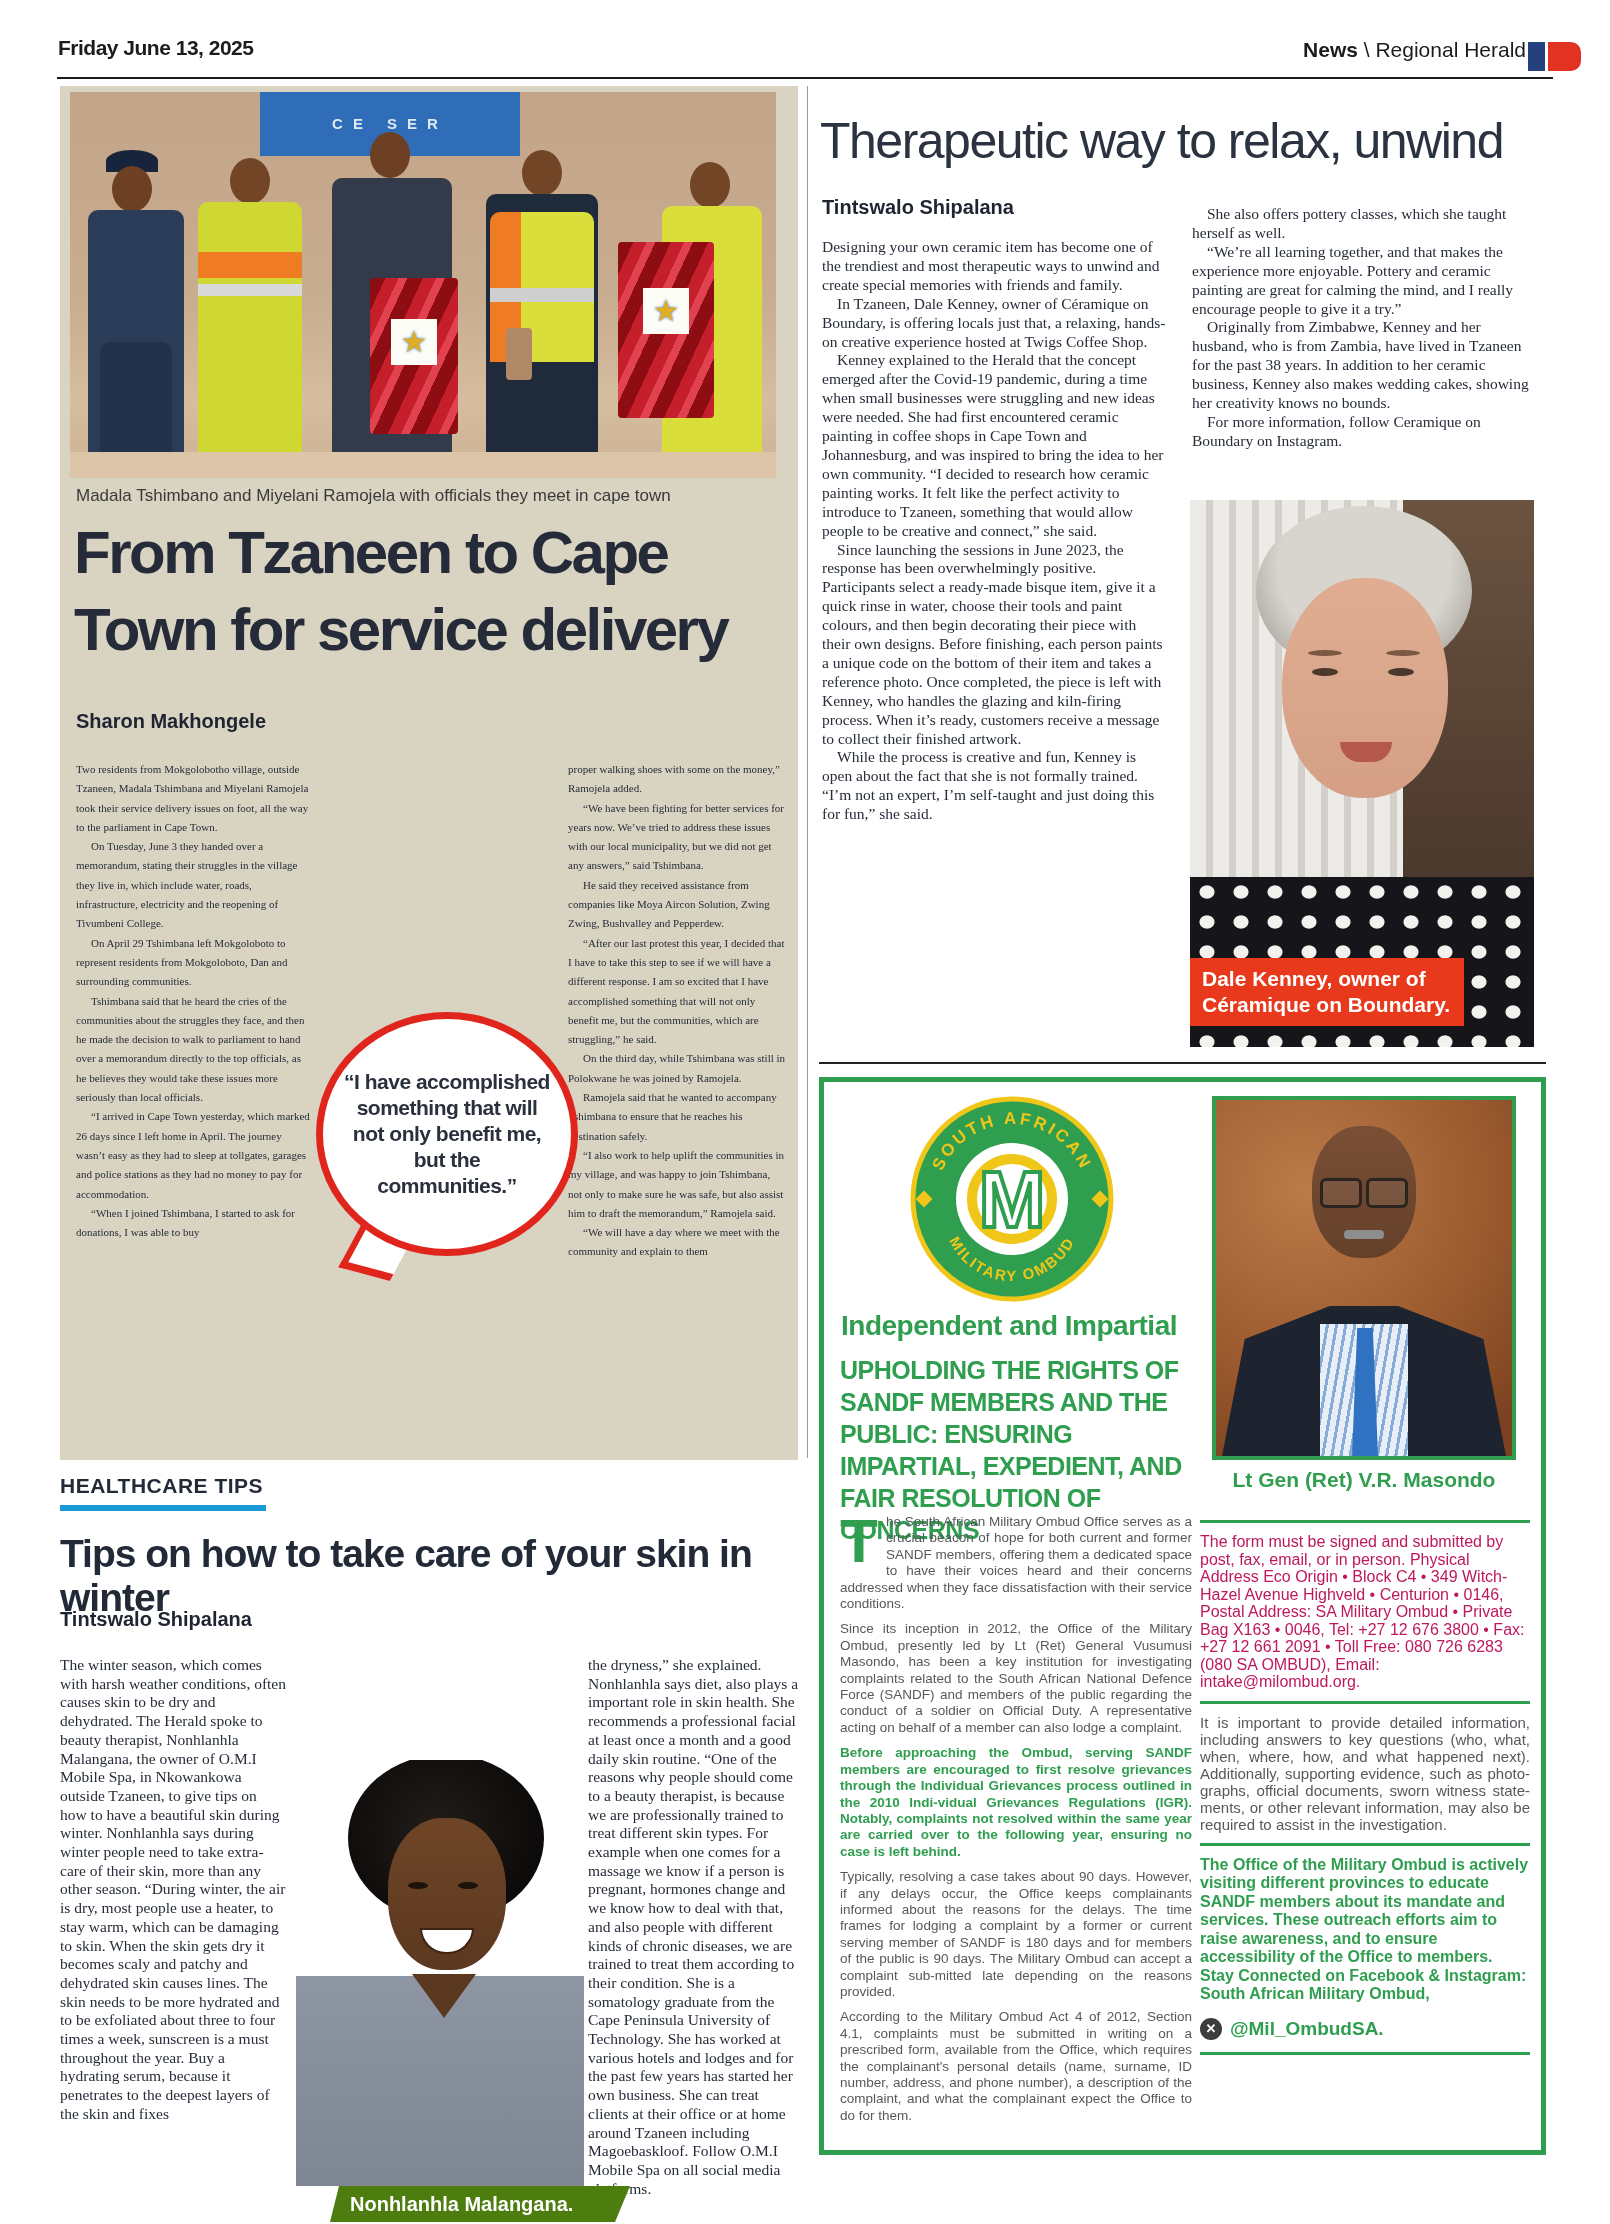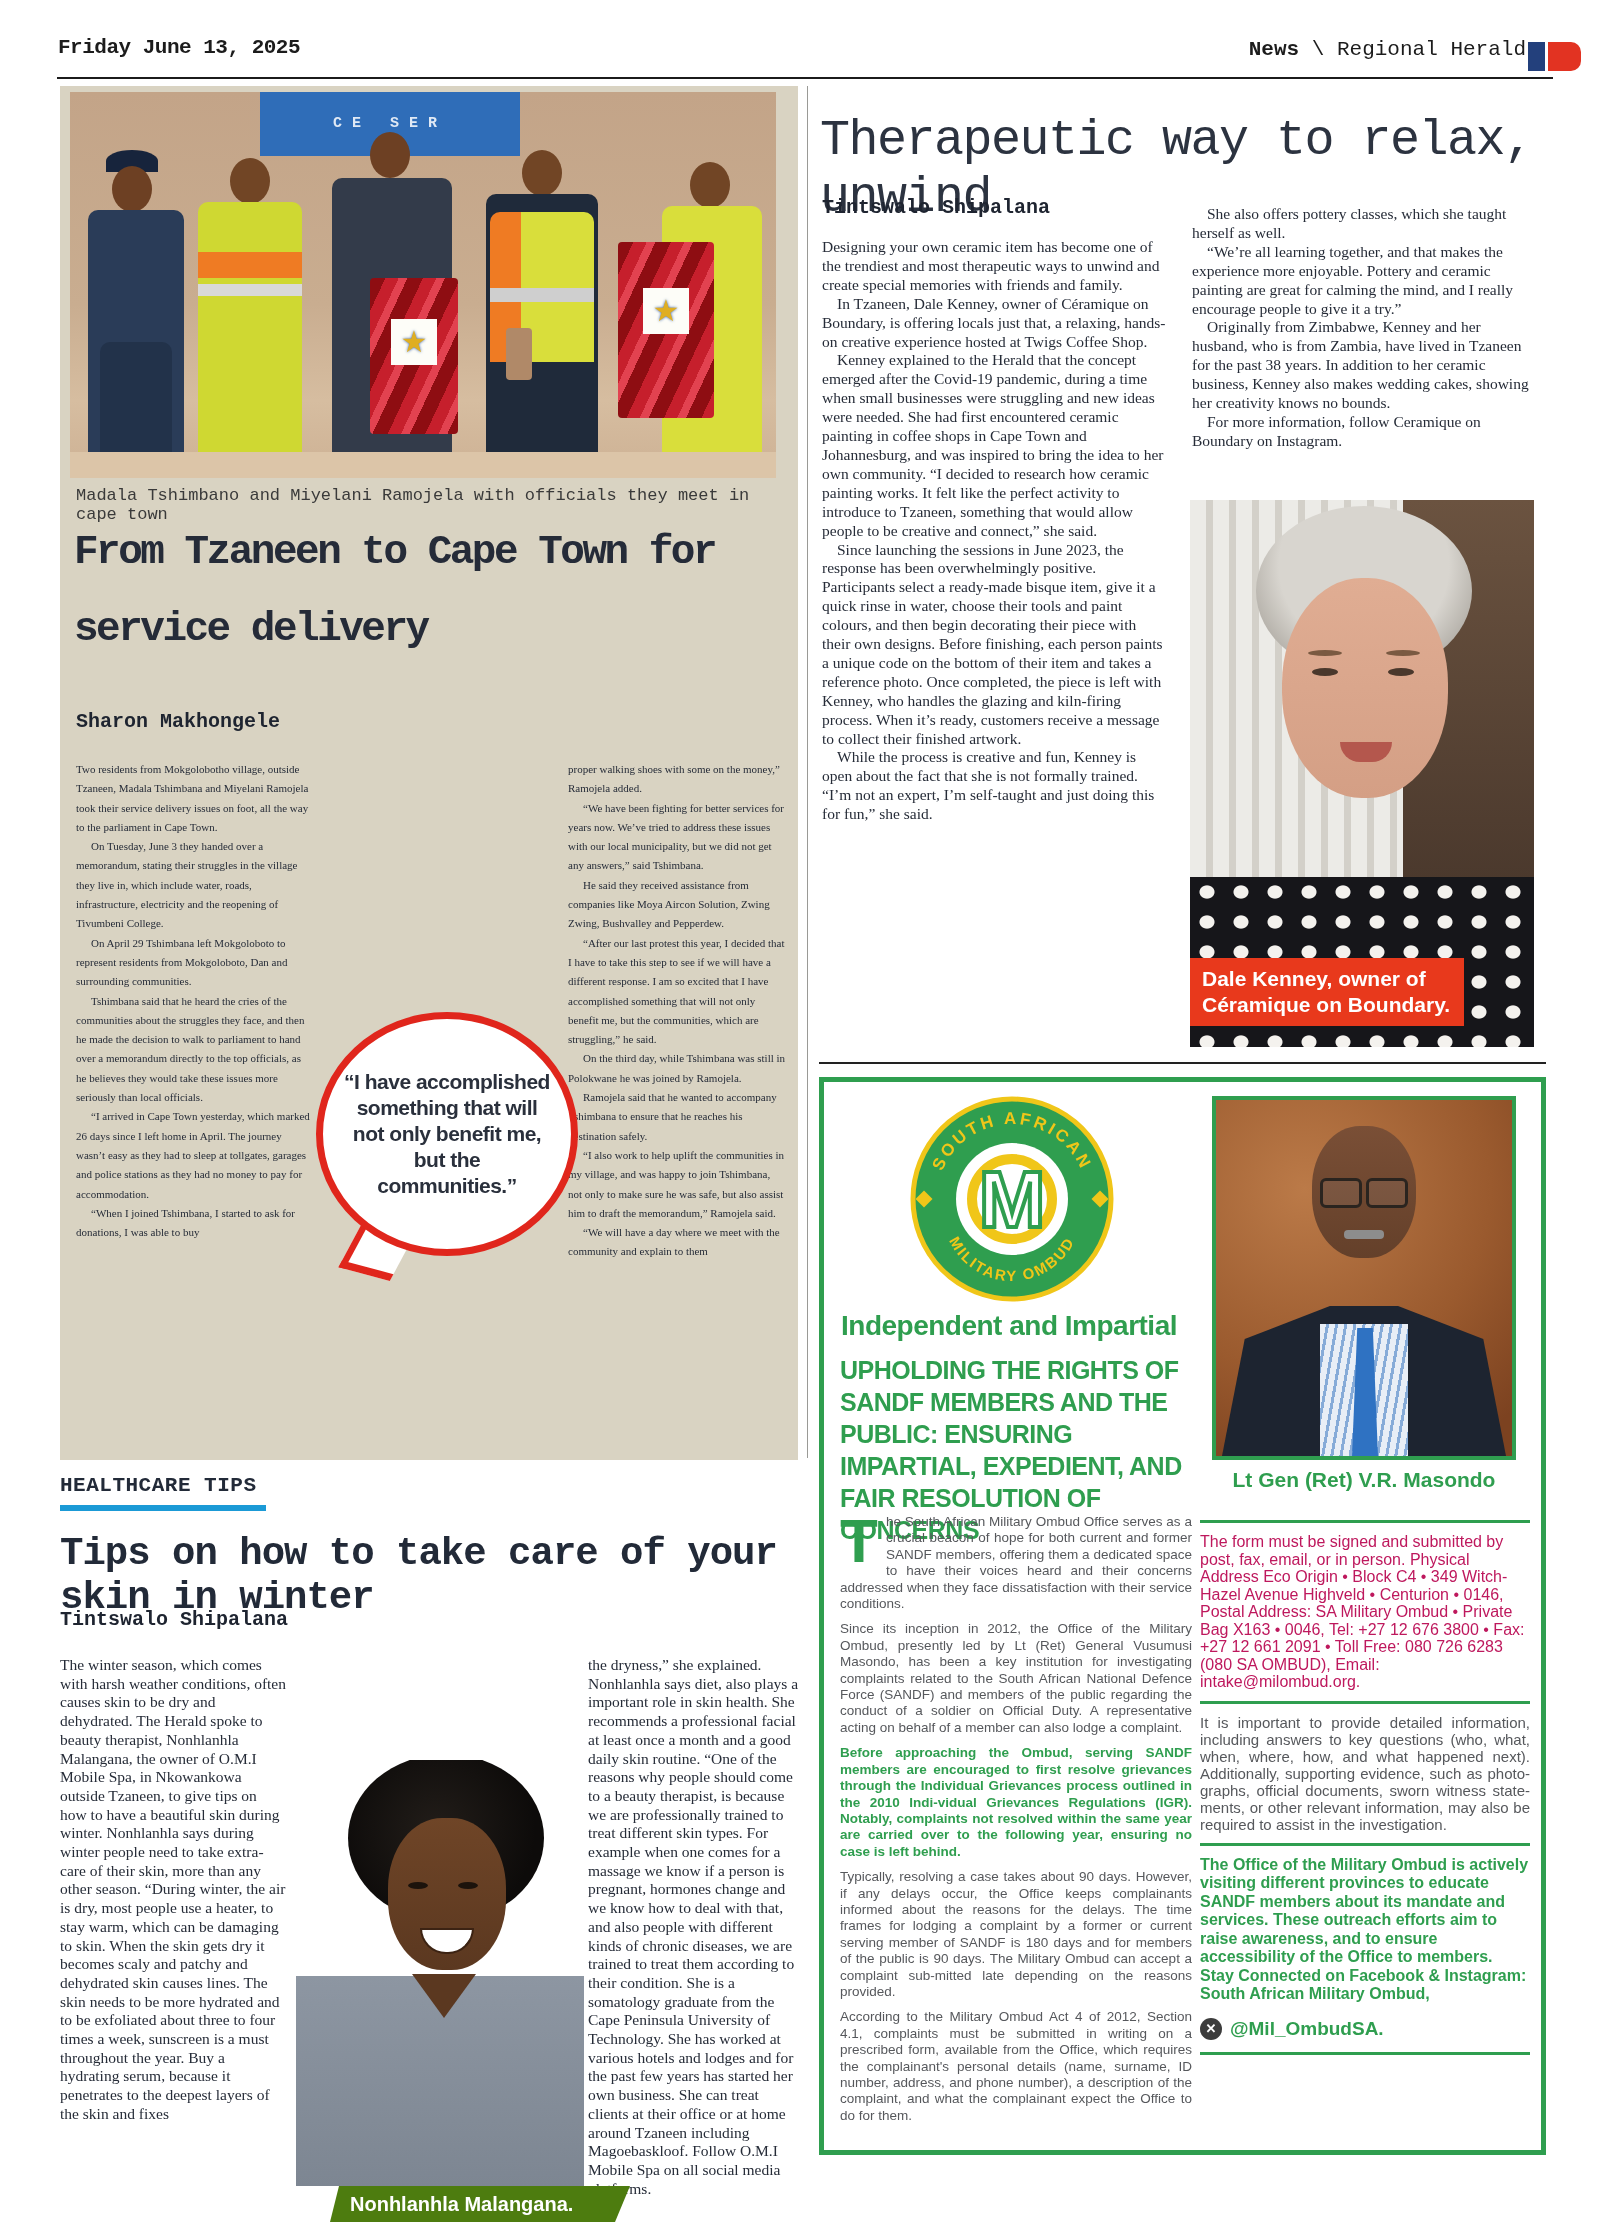--- a/index.html
+++ b/index.html
@@ -1,37 +1,37 @@
 <!DOCTYPE html>
 <html><head>
 <meta charset="utf-8">
 <style>
   html,body{margin:0;padding:0;background:#f2f2f2;}
   .page{position:relative;width:1610px;height:2224px;background:#ffffff;overflow:hidden;
         font-family:"Liberation Serif",serif;color:#242a36;}
   .abs{position:absolute;}
-  .sans{font-family:Liberation Mono, monospace;}
+  .sans{font-family:Liberation Sans, sans-serif;}
   
   .date{left:58px;top:36px;font-size:21px;font-weight:bold;letter-spacing:-0.5px;color:#1c1c1c;}
   .mast-right{right:84px;top:38px;font-size:21px;color:#1c1c1c;white-space:nowrap;}
   .mast-right b{font-weight:bold;}
   .blk-blue{left:1528px;top:42px;width:17px;height:29px;background:#23407c;}
   .blk-red{left:1548px;top:42px;width:33px;height:29px;background:#e23322;border-radius:0 10px 10px 0;}
   .toprule{left:57px;top:77px;width:1496px;height:2px;background:#1b1b1b;}
   .vdivider{left:807px;top:86px;width:1px;height:1372px;background:#9a9a96;}
   
   .beige{left:60px;top:86px;width:738px;height:1374px;background:#d9d3c2;}
   .main-photo{left:70px;top:92px;width:706px;height:386px;overflow:hidden;
       background:linear-gradient(180deg,#c3a488 0%,#c9ad90 55%,#d6bda0 80%,#cdb194 100%);}
   .blue-board{position:absolute;left:190px;top:0;width:260px;height:64px;background:#2f6db8;
       color:rgba(255,255,255,.85);font-size:15px;letter-spacing:10px;text-align:center;line-height:64px;font-weight:bold;}
   .fig .head{position:absolute;width:40px;height:46px;border-radius:50%;background:#714525;}
   .p-cap{position:absolute;width:52px;height:22px;border-radius:50% 50% 0 0;background:#17243c;}
   .main-caption{left:76px;top:486px;width:700px;font-size:17px;color:#3a3a3a;}
-  .main-headline{left:74px;top:514px;width:700px;font-size:41px;line-height:77px;font-weight:bold;
+  .main-headline{left:74px;top:514px;width:700px;font-size:60px;line-height:77px;font-weight:bold;
       letter-spacing:-2.5px;color:#252b38;}
   .main-byline{left:76px;top:710px;font-size:20px;font-weight:bold;color:#1e2430;}
   .col{position:absolute;font-size:11px;line-height:19.3px;color:#262c38;}
   .col p{margin:0 0 0 0;}
   .col p + p{text-indent:15px;}
   .mcol1{left:76px;top:760px;width:344px;height:700px;}
   .mcol2{left:440px;top:760px;width:346px;height:700px;}
   .msp-r{float:right;width:108px;height:238px;margin-top:250px;}
   .msp-l{float:left;width:128px;height:238px;margin-top:250px;}
   .bubble{left:316px;top:1012px;width:248px;height:230px;background:#ffffff;border:7px solid #e0261c;

